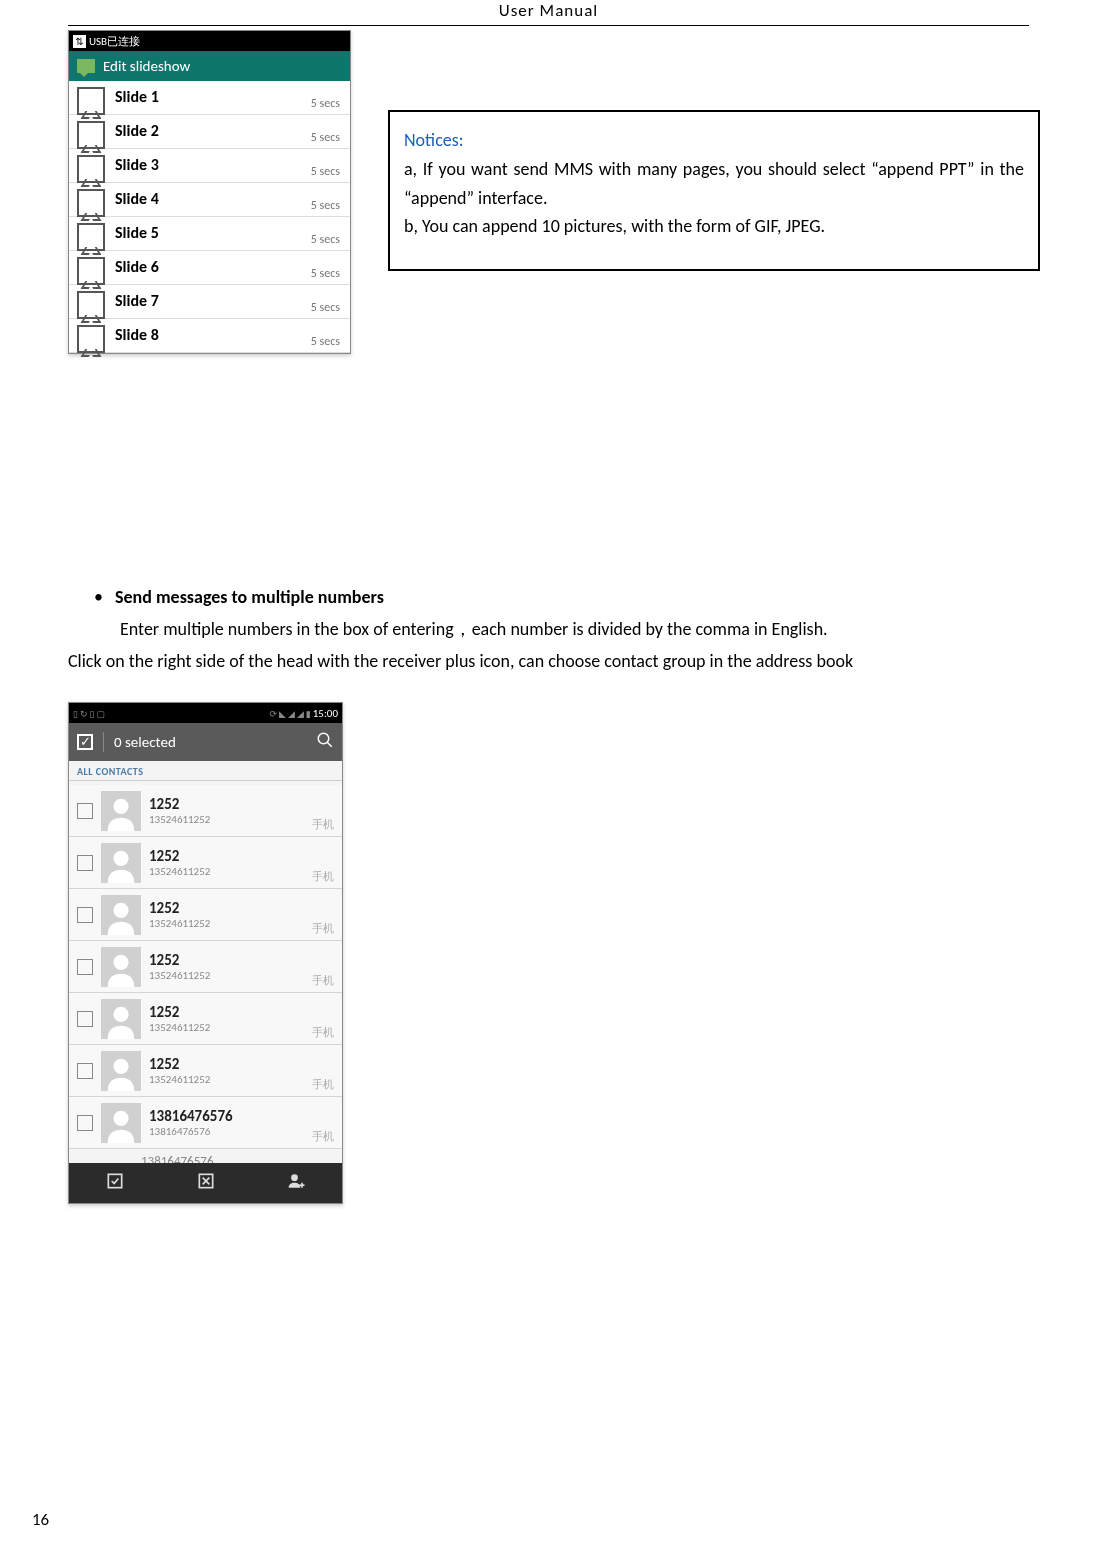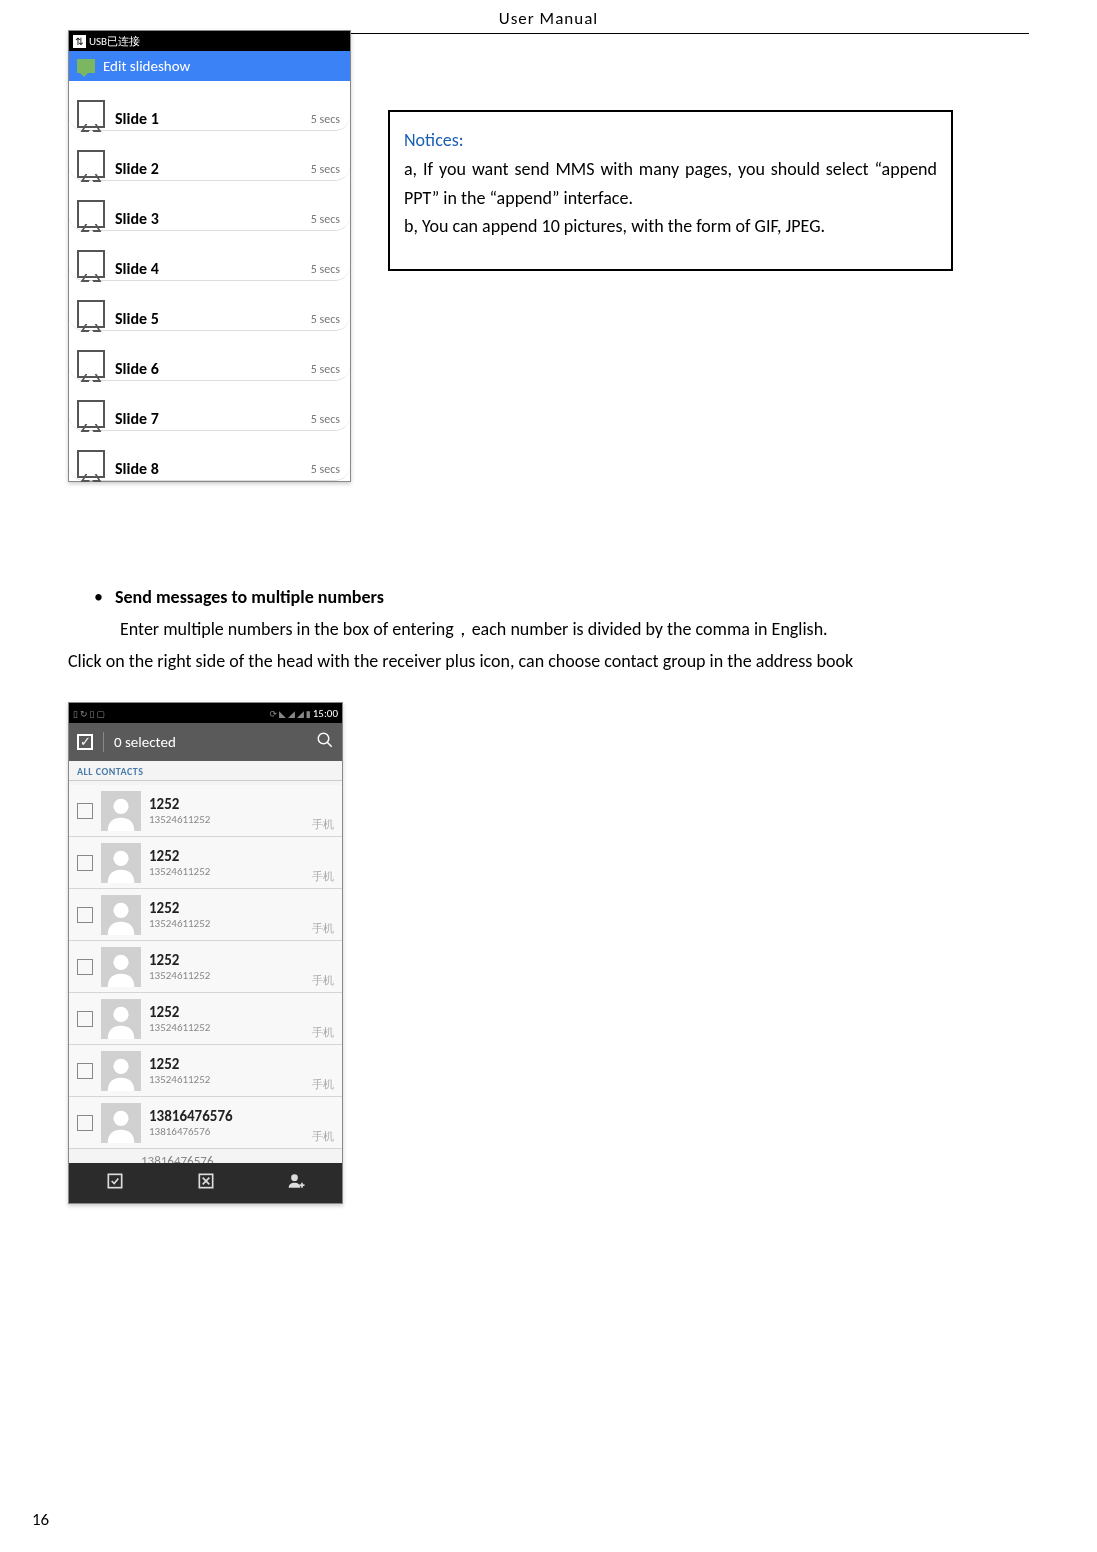--- a/index.html
+++ b/index.html
@@ -7,21 +7,20 @@
     font-family: Calibri, Arial, sans-serif;
     background: #fff;
     width: 1097px;
     height: 1552px;
     position: relative;
     color: #000;
   }
   .header {
     text-align: center;
     font-size: 17px;
-    padding-top: 8px;
     padding-bottom: 4px;
     border-bottom: 1.5px solid #000;
     margin: 0 68px 0 68px;
     letter-spacing: 1px;
   }
   .content-area {
     position: absolute;
     top: 30px;
     left: 68px;
     right: 68px;
@@ -46,21 +45,21 @@
   .p1-status-icon {
     display: inline-block;
     width: 13px; height: 13px;
     background: #fff;
     color: #000;
     font-size: 10px;
     text-align: center;
     line-height: 13px;
   }
   .p1-titlebar {
-    background: #3b82f6;
+    background: #0f766e;
     color: #fff;
     display: flex;
     align-items: center;
     padding: 6px 8px;
     gap: 8px;
     font-size: 15px;
   }
   .p1-msgicon {
     width: 18px; height: 14px;
     background: #7bb661;
@@ -69,26 +68,25 @@
   .p1-msgicon::after {
     content: "";
     position: absolute;
     bottom: -4px; left: 3px;
     border-left: 4px solid transparent;
     border-right: 4px solid transparent;
     border-top: 4px solid #7bb661;
   }
   .p1-slide {
     display: flex;
-    align-items: flex-end;
+    align-items: flex-start;
     border-bottom: 1px solid #ddd;
     padding: 6px 8px 2px 8px;
-    height: 50px;
+    height: 34px;
     position: relative;
-    border-radius: 15px;
   }
   .p1-slideicon {
     width: 28px; height: 28px;
     border: 2px solid #555;
     margin-right: 10px;
     position: relative;
     flex-shrink: 0;
   }
   .p1-slideicon::before {
     content:"";
@@ -127,21 +125,21 @@
   }
   .p1-addslide-text { display:flex; flex-direction:column; }
   .p1-addslide-label { font-size: 16px; font-weight: bold; }
   .p1-addslide-sub { font-size: 13px; color: #888; }
 
   
   .notices {
     position: absolute;
     top: 80px;
     left: 320px;
-    width: 565px;
+    width: 652px;
     border: 2px solid #000;
     padding: 14px 14px 28px 14px;
     font-size: 18px;
     line-height: 1.6;
     text-align: justify;
   }
   .notices-title {
     color: #1a5fb4;
   }
 

